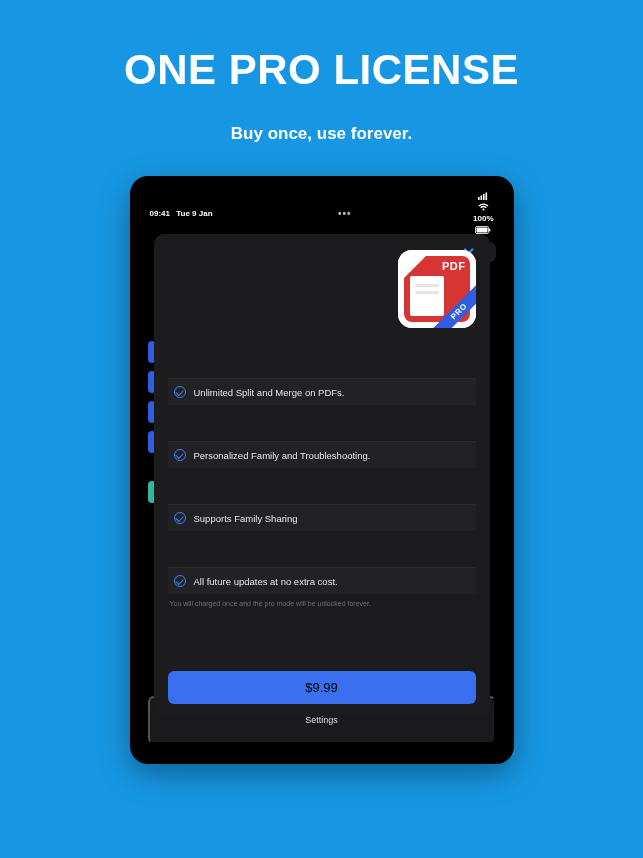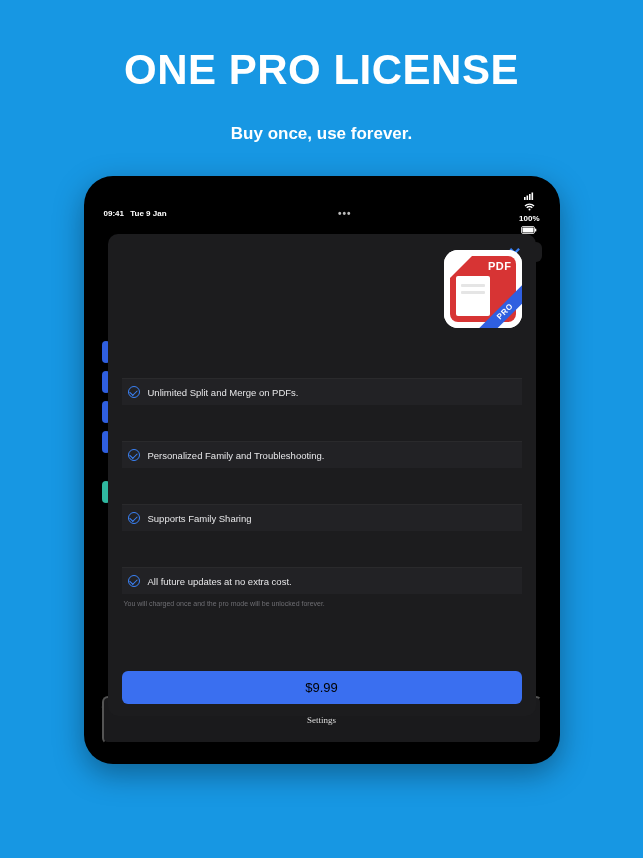--- a/index.html
+++ b/index.html
@@ -22,24 +22,24 @@
   .hero-sub {
     margin-top: 30px;
     font-size: 17px;
     font-weight: 700;
     text-align: center;
   }
 
   
   .tablet {
     margin-top: 32px;
-    width: 476px;
+    width: 384px;
     height: 588px;
     background: #000;
-    border-radius: 29px;
+    border-radius: 18px;
     box-shadow: 0 10px 30px rgba(0,0,0,0.35);
     padding: 10px;
     position: relative;
   }
   .screen {
     width: 100%;
     height: 100%;
     background: #000;
     border-radius: 20px;
     overflow: hidden;
@@ -81,21 +81,20 @@
   
   .bottom-bar {
     position: absolute;
     left: 8px; right: 8px; bottom: 10px;
     text-align: center;
     background: #1a1a1c;
     padding: 17px 0;
     border-radius: 6px;
     font-size: 9px;
     color: #ddd;
-    font-family: Liberation Serif, serif;
   }
   .bottom-note {
     position: absolute;
     left: 8px;
     bottom: 42px;
     font-size: 7px;
     color: #6e6e73;
   }
 
   

